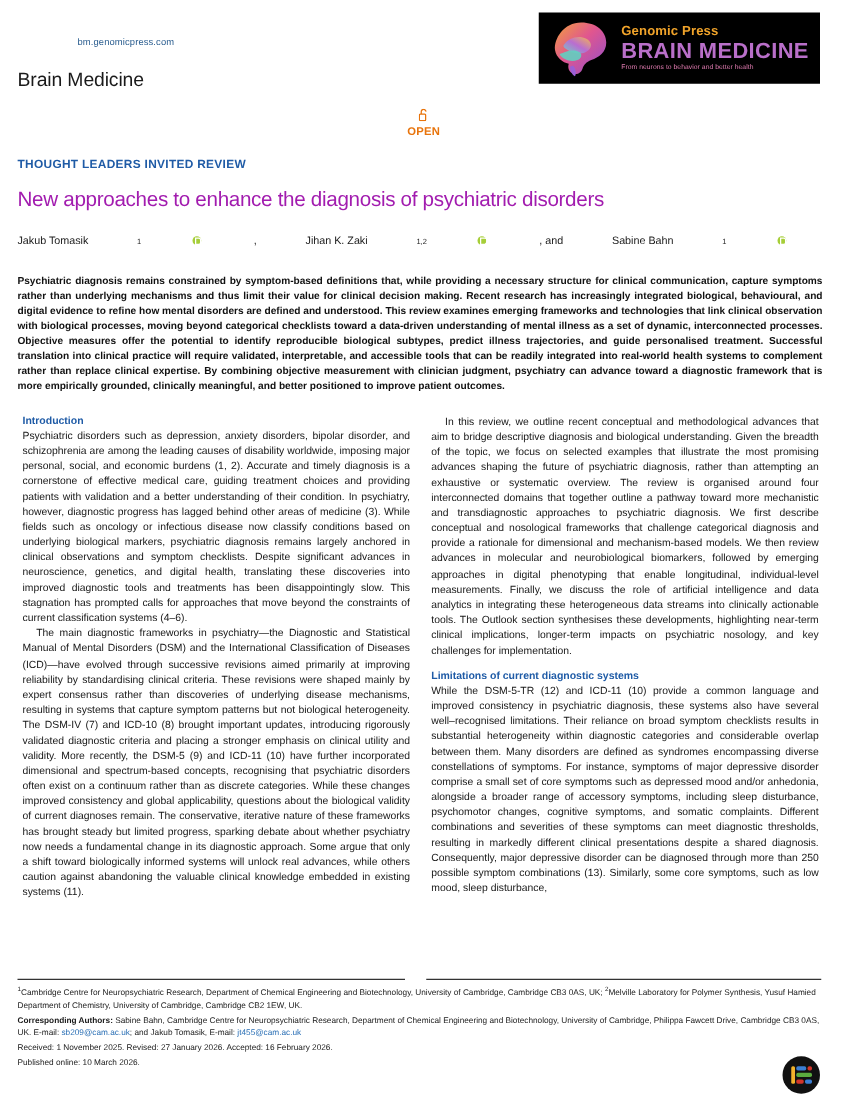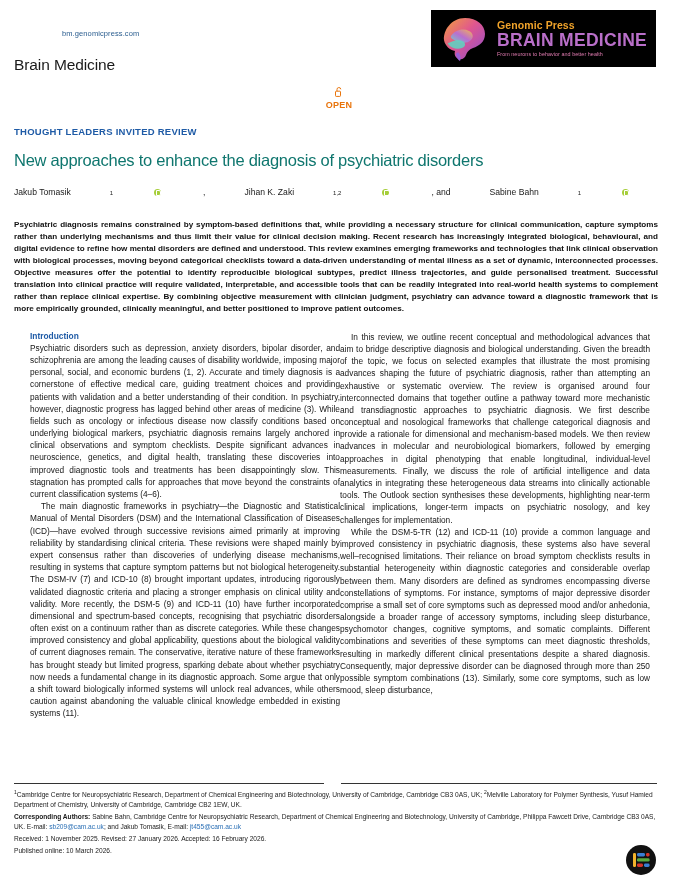--- a/index.html
+++ b/index.html
@@ -58,21 +58,21 @@
   .article-type {
     font-size: 9.5px;
     font-weight: bold;
     color: #1f5ba6;
     letter-spacing: .25px;
     margin: 16px 0 0 0;
   }
   .article-title {
     font-size: 16.5px;
     font-weight: 400;
-    color: #0f766e;
+    color: #a21caf;
     margin: 14px 0 0 0;
     letter-spacing: -.25px;
   }
   .authors {
     font-size: 8.6px;
     color: #1a1a1a;
     margin: 17px 0 0 0;
     display: flex;
     align-items: baseline;
     flex-wrap: wrap;
@@ -158,21 +158,22 @@
     line-height: 1.5;
     margin: 5px 0 0 0;
     color: #1a1a1a;
     padding-right: 8px;
   }
   .keywords b { font-weight: bold; }
 
   
   .columns {
     display: flex;
-    margin: 16px 0 0 16px;
+    gap: 17px;
+    margin: 16px 0 0 4px;
   }
   .col { width: 310px; }
   .sec-head {
     font-size: 8.4px;
     font-weight: bold;
     color: #1f5ba6;
     margin: 0 0 1px 0;
   }
   .sec-head.spaced { margin-top: 9px; }
   .body-text {
@@ -321,20 +322,21 @@
 
 
   <div class="columns">
     <div class="col">
       <div class="sec-head">Introduction</div>
       <p class="body-text">Psychiatric disorders such as depression, anxiety disorders, bipolar disorder, and schizophrenia are among the leading causes of disability worldwide, imposing major personal, social, and economic burdens (1, 2). Accurate and timely diagnosis is a cornerstone of effective medical care, guiding treatment choices and providing patients with validation and a better understanding of their condition. In psychiatry, however, diagnostic progress has lagged behind other areas of medicine (3). While fields such as oncology or infectious disease now classify conditions based on underlying biological markers, psychiatric diagnosis remains largely anchored in clinical observations and symptom checklists. Despite significant advances in neuroscience, genetics, and digital health, translating these discoveries into improved diagnostic tools and treatments has been disappointingly slow. This stagnation has prompted calls for approaches that move beyond the constraints of current classification systems (4–6).</p>
       <p class="body-text">The main diagnostic frameworks in psychiatry—the Diagnostic and Statistical Manual of Mental Disorders (DSM) and the International Classification of Diseases (ICD)—have evolved through successive revisions aimed primarily at improving reliability by standardising clinical criteria. These revisions were shaped mainly by expert consensus rather than discoveries of underlying disease mechanisms, resulting in systems that capture symptom patterns but not biological heterogeneity. The DSM-IV (7) and ICD-10 (8) brought important updates, introducing rigorously validated diagnostic criteria and placing a stronger emphasis on clinical utility and validity. More recently, the DSM-5 (9) and ICD-11 (10) have further incorporated dimensional and spectrum-based concepts, recognising that psychiatric disorders often exist on a continuum rather than as discrete categories. While these changes improved consistency and global applicability, questions about the biological validity of current diagnoses remain. The conservative, iterative nature of these frameworks has brought steady but limited progress, sparking debate about whether psychiatry now needs a fundamental change in its diagnostic approach. Some argue that only a shift toward biologically informed systems will unlock real advances, while others caution against abandoning the valuable clinical knowledge embedded in existing systems (11).</p>
     </div>
     <div class="col">
       <p class="body-text" style="text-indent:11px">In this review, we outline recent conceptual and methodological advances that aim to bridge descriptive diagnosis and biological understanding. Given the breadth of the topic, we focus on selected examples that illustrate the most promising advances shaping the future of psychiatric diagnosis, rather than attempting an exhaustive or systematic overview. The review is organised around four interconnected domains that together outline a pathway toward more mechanistic and transdiagnostic approaches to psychiatric diagnosis. We first describe conceptual and nosological frameworks that challenge categorical diagnosis and provide a rationale for dimensional and mechanism-based models. We then review advances in molecular and neurobiological biomarkers, followed by emerging approaches in digital phenotyping that enable longitudinal, individual-level measurements. Finally, we discuss the role of artificial intelligence and data analytics in integrating these heterogeneous data streams into clinically actionable tools. The Outlook section synthesises these developments, highlighting near-term clinical implications, longer-term impacts on psychiatric nosology, and key challenges for implementation.</p>
+      <div class="sec-head spaced">Limitations of current diagnostic systems</div>
       <p class="body-text">While the DSM-5-TR (12) and ICD-11 (10) provide a common language and improved consistency in psychiatric diagnosis, these systems also have several well–recognised limitations. Their reliance on broad symptom checklists results in substantial heterogeneity within diagnostic categories and considerable overlap between them. Many disorders are defined as syndromes encompassing diverse constellations of symptoms. For instance, symptoms of major depressive disorder comprise a small set of core symptoms such as depressed mood and/or anhedonia, alongside a broader range of accessory symptoms, including sleep disturbance, psychomotor changes, cognitive symptoms, and somatic complaints. Different combinations and severities of these symptoms can meet diagnostic thresholds, resulting in markedly different clinical presentations despite a shared diagnosis. Consequently, major depressive disorder can be diagnosed through more than 250 possible symptom combinations (13). Similarly, some core symptoms, such as low mood, sleep disturbance,</p>
     </div>
   </div>
 
   <div class="foot-rule"></div>
   <div class="foot-rule2"></div>
 
   <div class="footnotes">
     <div class="blk"><sup>1</sup><span>Cambridge Centre for Neuropsychiatric Research, Department of Chemical Engineering and Biotechnology, University of Cambridge, Cambridge CB3 0AS, UK;</span> <sup>2</sup><span>Melville Laboratory for Polymer Synthesis, Yusuf Hamied Department of Chemistry, University of Cambridge, Cambridge CB2 1EW, UK.</span></div>
     <div class="blk"><b>Corresponding Authors:</b> <span>Sabine Bahn, Cambridge Centre for Neuropsychiatric Research, Department of Chemical Engineering and Biotechnology, University of Cambridge, Philippa Fawcett Drive, Cambridge CB3 0AS, UK. E-mail: </span><span class="link">sb209@cam.ac.uk</span><span>; and Jakub Tomasik, E-mail: </span><span class="link">jt455@cam.ac.uk</span></div>

